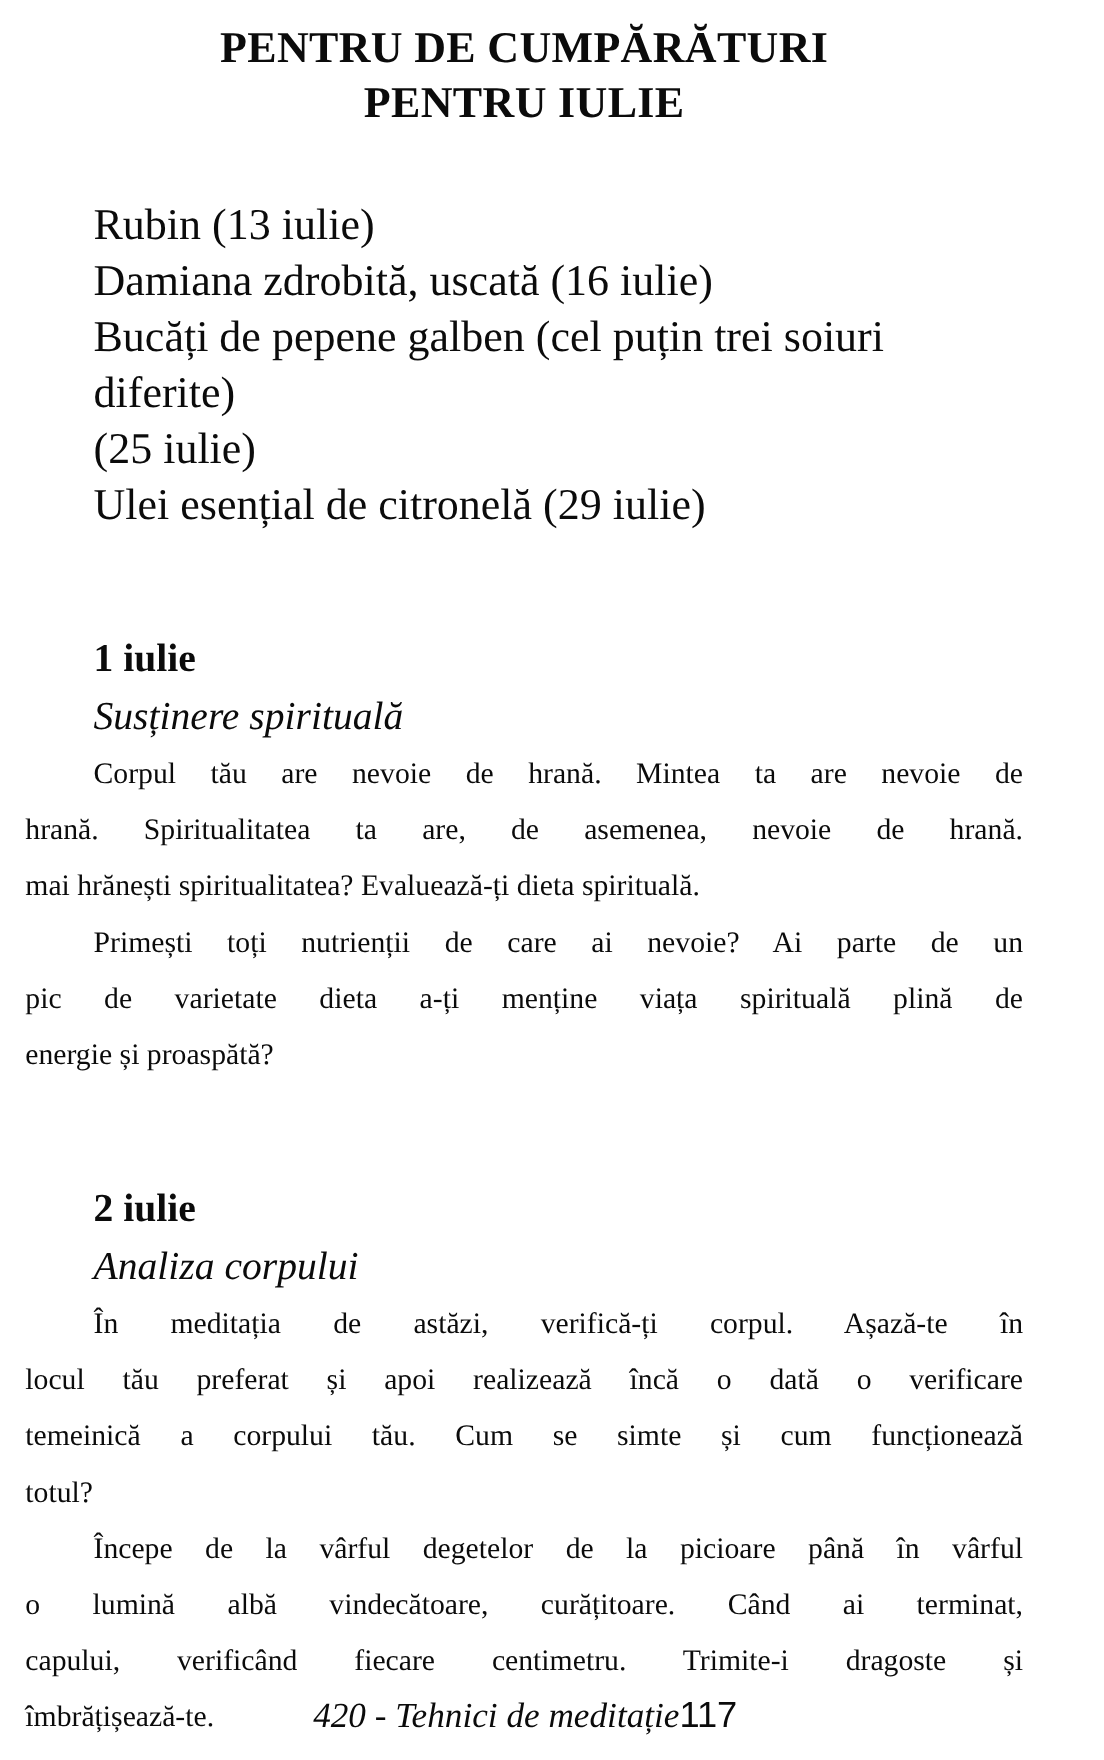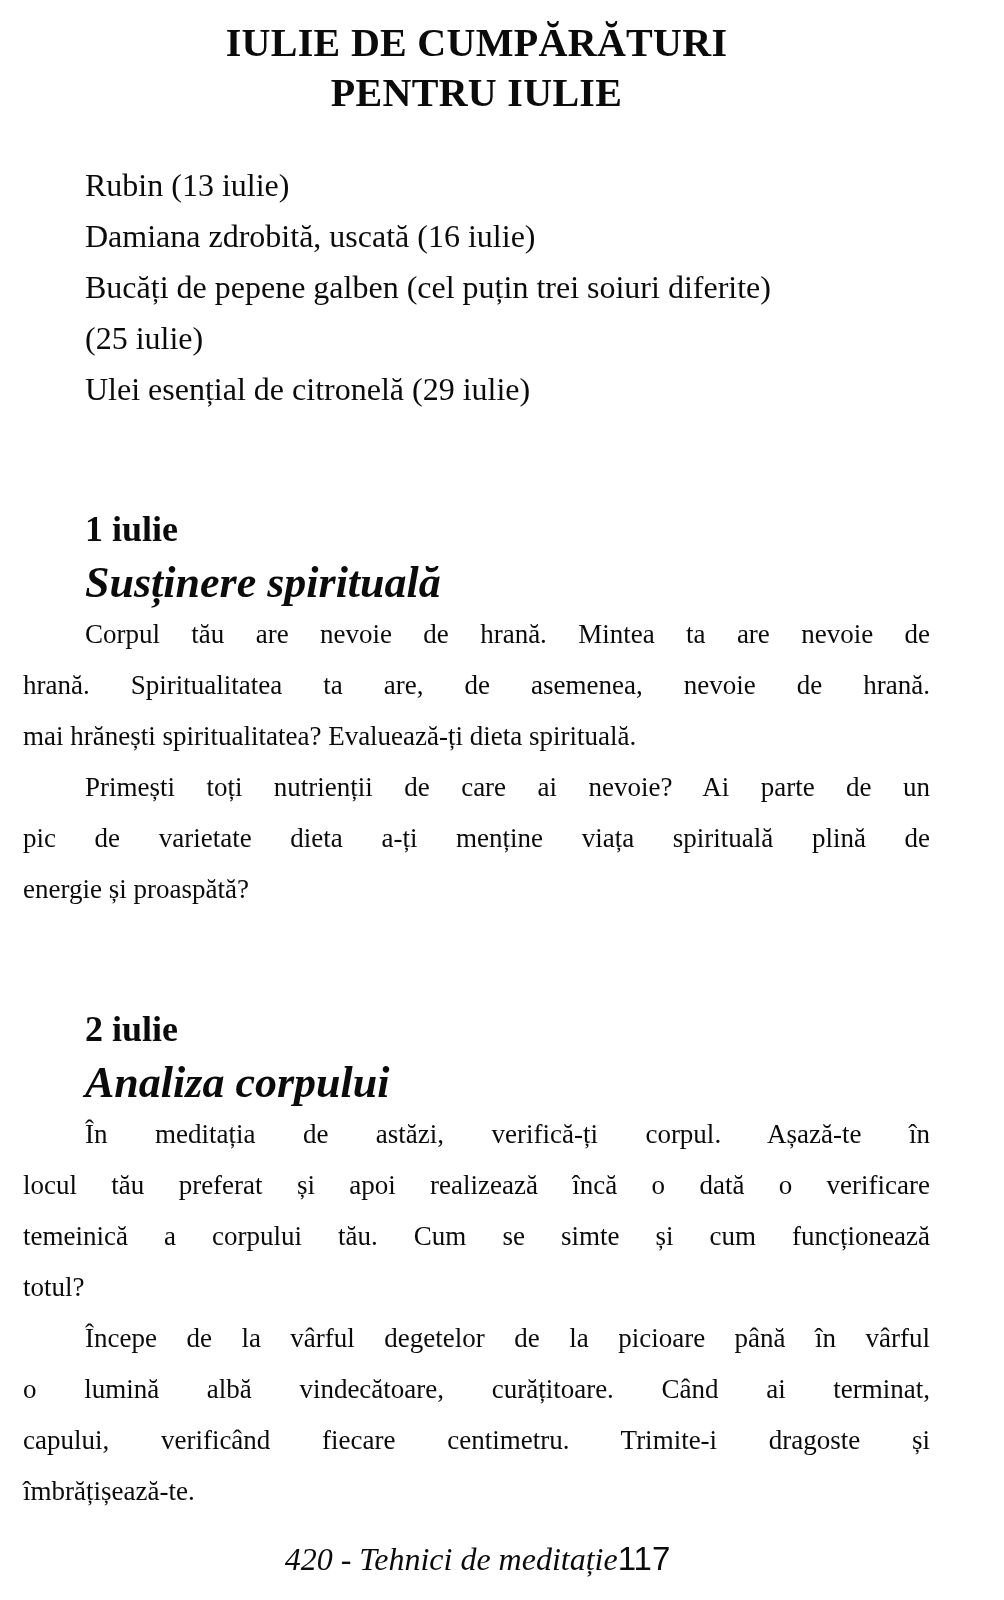--- a/index.html
+++ b/index.html
@@ -18,38 +18,38 @@
     box-sizing: border-box;
   }
   .title {
     font-weight: bold;
     font-size: 40px;
     line-height: 50px;
     text-align: center;
     letter-spacing: 0.3px;
   }
   .list {
-    margin-top: 42px;
-    font-size: 32px;
+    margin-top: 60px;
+    font-size: 40px;
     line-height: 51px;
   }
   .list .line { padding-left: 62px; }
   .section { margin-top: 88px; }
   .date-heading {
     margin: 0;
     font-weight: bold;
     font-size: 36px;
     line-height: 53px;
     padding-left: 62px;
   }
   .section-title {
     margin: 0;
-    font-weight: bold;
+    font-weight: normal;
     font-style: italic;
-    font-size: 44px;
+    font-size: 36px;
     line-height: 53px;
     padding-left: 62px;
   }
   .para {
     font-size: 27px;
     line-height: 51px;
   }
   .para .line {
     text-align: justify;
     text-align-last: justify;
@@ -72,21 +72,21 @@
     font-family: "Liberation Sans", sans-serif;
     font-size: 33px;
   }
 </style>
 </head>
 <body>
 
 <div class="page">
 
   <h1 class="title" style="margin:0">
-    <div>IULIE DE CUMPĂRĂTURI</div>
+    <div>PENTRU DE CUMPĂRĂTURI</div>
     <div>PENTRU IULIE</div>
   </h1>
 
   <div class="list">
       <div class="line">Rubin (13 iulie)</div>
       <div class="line">Damiana zdrobită, uscată (16 iulie)</div>
       <div class="line">Bucăți de pepene galben (cel puțin trei soiuri diferite)</div>
       <div class="line">(25 iulie)</div>
       <div class="line line-last">Ulei esențial de citronelă (29 iulie)</div>
     </div>

